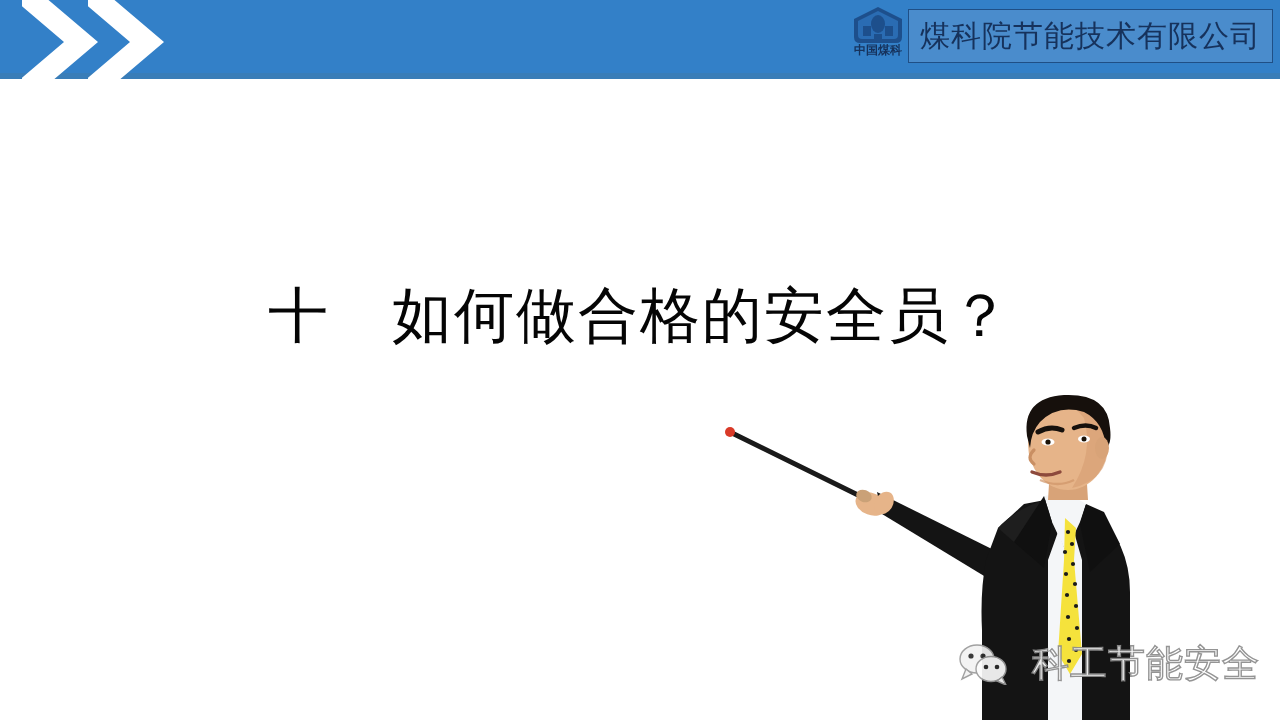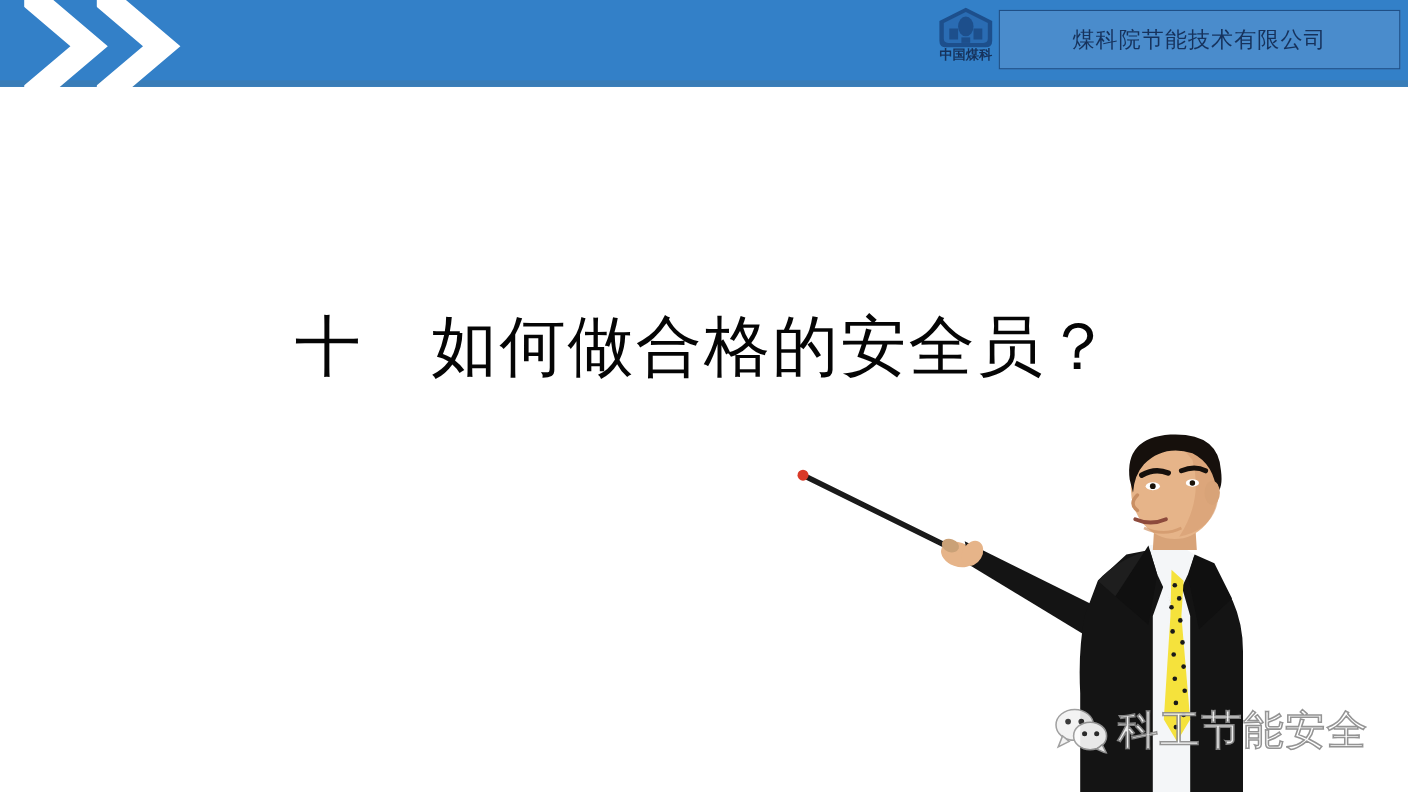--- a/index.html
+++ b/index.html
@@ -97,21 +97,21 @@
     top: 9px;
     width: 365px;
     height: 54px;
     border: 1px solid #1f4f86;
     background: #4a8ccc;
     display: flex;
     align-items: center;
     justify-content: center;
   }
   .company-name {
-    font-size: 20px;
+    font-size: 30px;
     line-height: 34px;
     color: #16325c;
     letter-spacing: 1px;
     white-space: nowrap;
     font-family: "DejaVu Sans", sans-serif;
   }
 
   
   .title-wrap {
     position: absolute;
@@ -145,21 +145,21 @@
 
   
   .watermark {
     position: absolute;
     left: 958px;
     top: 638px;
     width: 315px;
     height: 52px;
     display: flex;
     align-items: center;
-    gap: 8px;
+    gap: 24px;
     opacity: 0.92;
   }
   .wechat-icon { width: 50px; height: 42px; flex: 0 0 auto; }
   .wechat-icon svg { display: block; width: 100%; height: 100%; }
   .watermark-text {
     font-size: 37px;
     line-height: 42px;
     color: #ffffff;
     -webkit-text-stroke: 1.4px #8c8c8c;
     letter-spacing: 1px;

